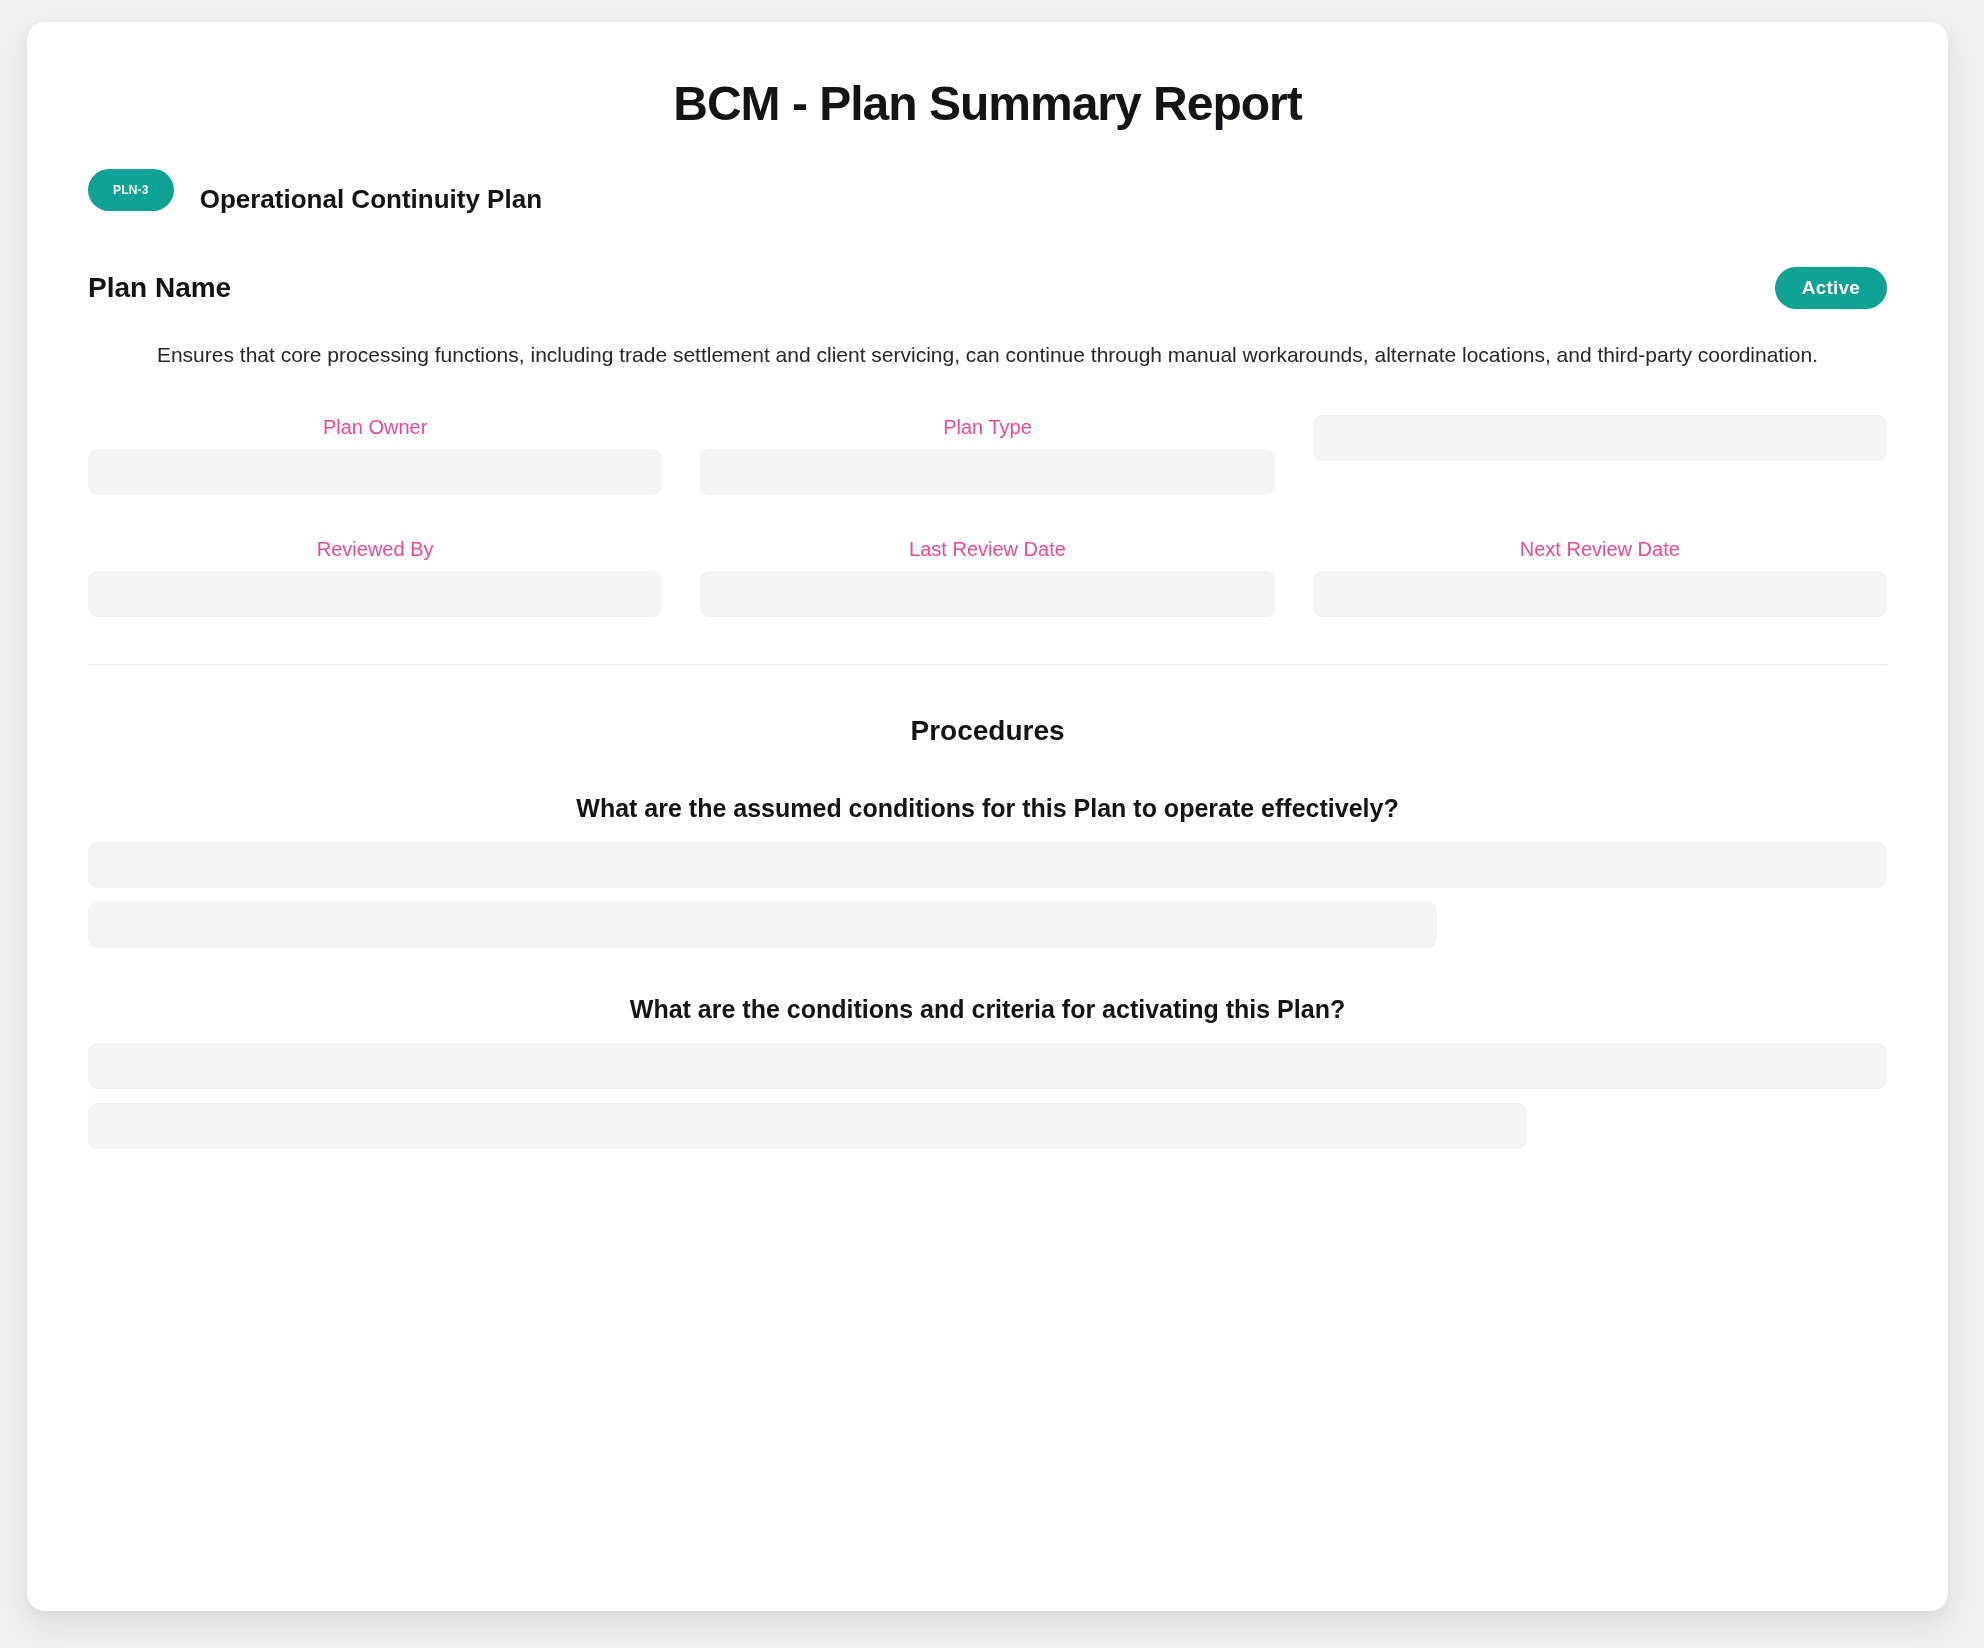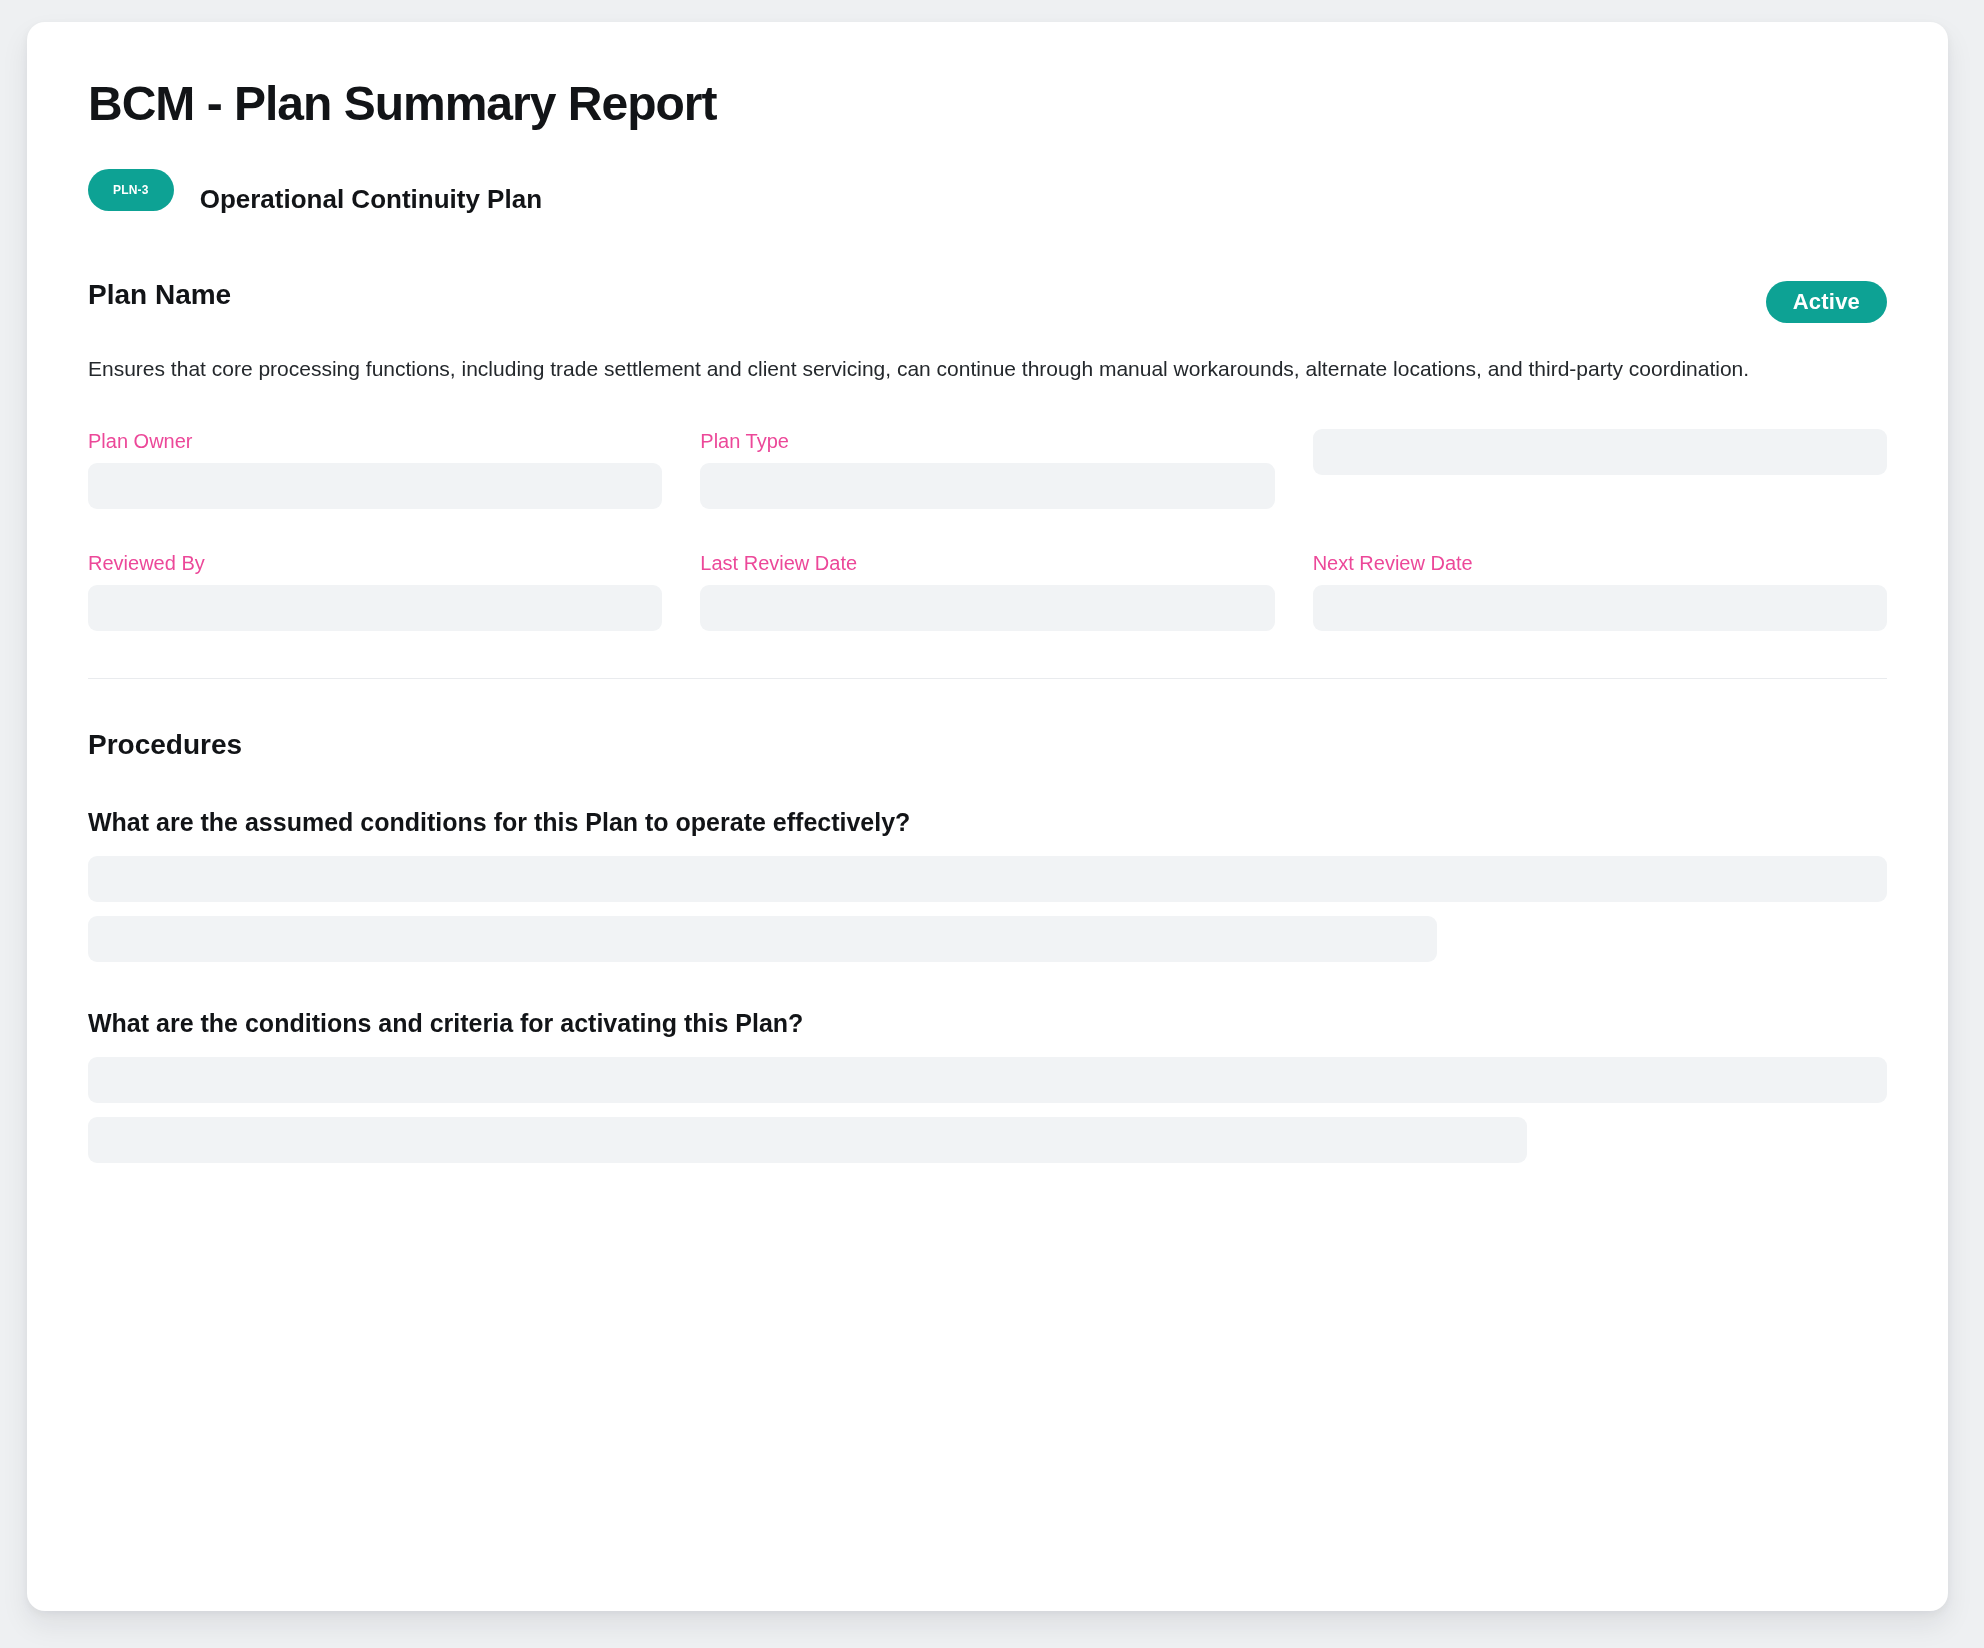--- a/index.html
+++ b/index.html
@@ -1,15 +1,15 @@
 <!DOCTYPE html>
 <html><head>
 <meta charset="utf-8">
 <style>
-  * { margin: 0; padding: 0; box-sizing: border-box; }
+  * { margin: 0; padding: 0; box-sizing: border-box; text-align: center; }
   html, body {
     width: 1984px; height: 1648px;
     background: #eef0f2;
     font-family: "Liberation Sans", sans-serif;
     color: #17191c;
     overflow: hidden;
   }
   .card {
     position: absolute;
     left: 27px; top: 22px;
@@ -55,21 +55,21 @@
     margin-top: 52px;
     display: flex;
     align-items: center;
     justify-content: space-between;
   }
   .section-title {
     font-size: 28px;
     font-weight: 700;
     color: #121417;
   }
-  .status-pill { font-size: 22px; padding: 0 27px; margin-top: 14px; }
+  .status-pill { font-size: 19px; padding: 0 27px; }
   .description {
     margin-top: 26px;
     font-size: 21px;
     line-height: 40px;
     color: #24282c;
     max-width: 1799px;
   }
   .fields-grid {
     margin-top: 40px;
     display: grid;

